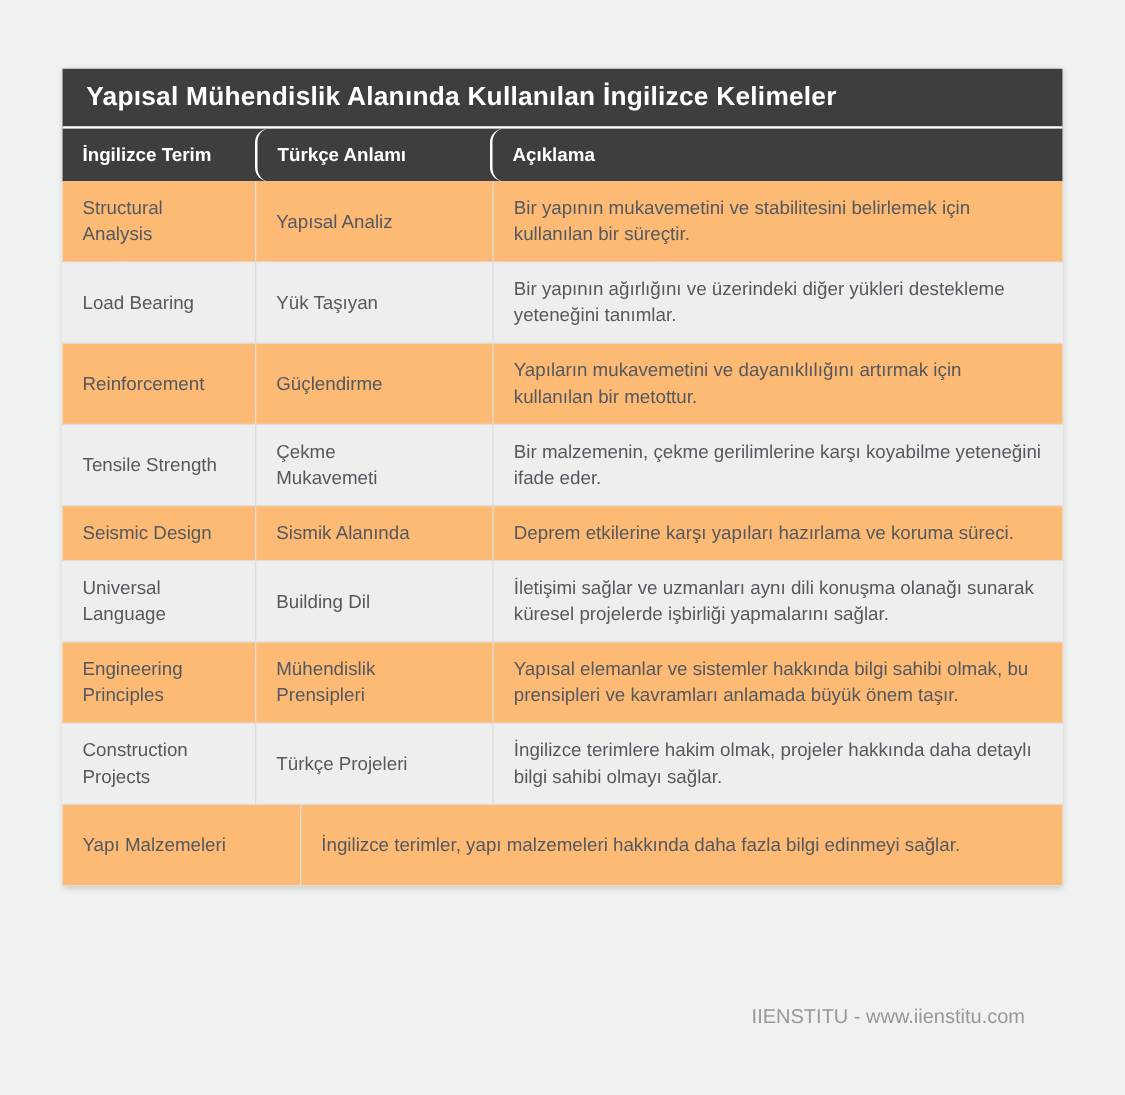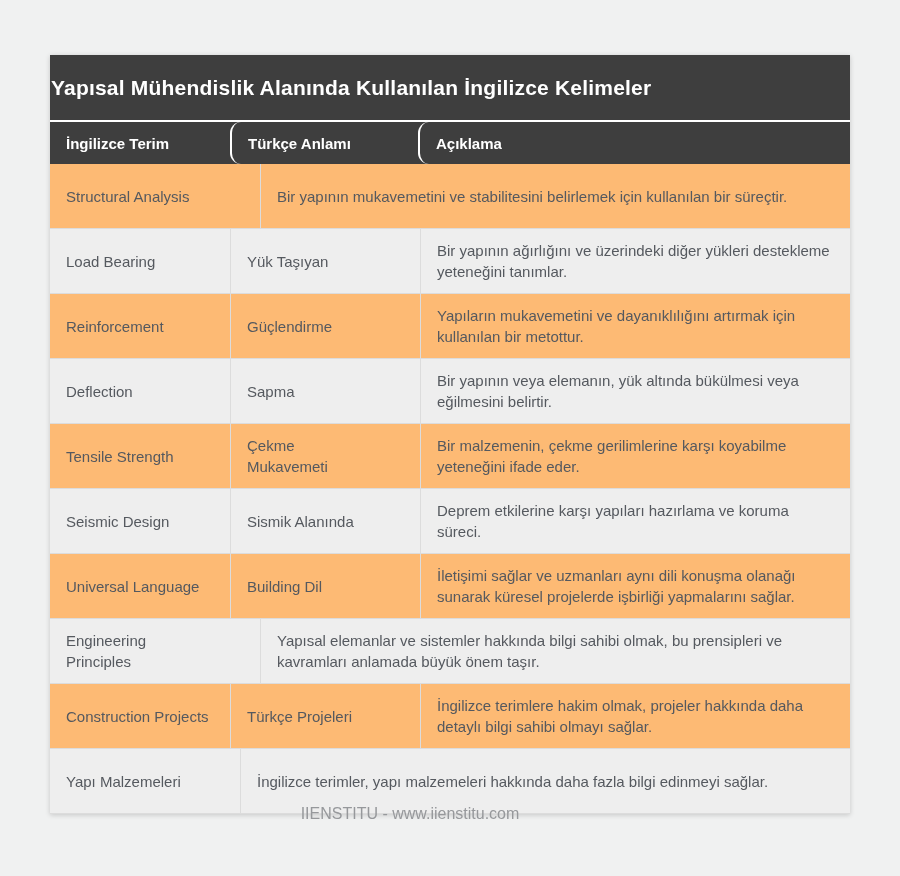--- a/index.html
+++ b/index.html
@@ -23,42 +23,42 @@
     left:50px; top:55px;
     width:800px;
     background:#ffffff;
     box-shadow:0 1px 5px rgba(0,0,0,0.18);
   }
   .title-bar{
     background:var(--header-bg);
     color:var(--header-text);
     font-size:21px;
     font-weight:bold;
-    height:67px;
+    height:48px;
     display:flex;
     align-items:center;
-    padding:0 1px;
+    padding:0 19px;
     border-bottom:2px solid #ffffff;
     letter-spacing:0.2px;
   }
   .head-row{
     display:flex;
     background:var(--header-bg);
     color:var(--header-text);
     height:42px;
   }
   .head-cell{
     display:flex;
     align-items:center;
     padding:0 16px;
     font-size:15px;
     font-weight:bold;
   }
   .head-cell + .head-cell{border-left:2px solid #ffffff;border-radius:11px;}
-  .c1{width:180px;flex:none;}
+  .c1{width:154px;flex:none;}
   .c2{width:160px;flex:none;}
   .c3{flex:1;margin-left:30px;}
   .head-row .c2{width:158px;} 
   .body-row{
     display:flex;
     background:#fdba74;
     border-bottom:1px solid var(--border);
   }
   .body-row:nth-child(even){background:var(--row-alt-bg);}
   .cell{
@@ -68,21 +68,21 @@
     font-size:15px;
     line-height:21px;
     min-height:64px;
   }
   .cell + .cell{border-left:1px solid var(--border);}
   .body-row.short .cell{min-height:43px;}
   .footer{
     position:absolute;
     left:0; top:805px;
     width:820px;
-    text-align:center;
+    text-align:right;
     color:var(--footer-text);
     font-size:16px;
   }
 </style>
 </head>
 <body>
 
 <div class="table-card">
 
   <div class="title-bar">Yapısal Mühendislik Alanında Kullanılan İngilizce Kelimeler</div>
@@ -92,20 +92,23 @@
     <div class="head-cell c2">Türkçe Anlamı</div>
     <div class="head-cell c3">Açıklama</div>
   </div>
 
   <div class="table-body">
 
     <div class="body-row">
       <div class="cell c1">
           <span>Structural Analysis</span>
         </div>
+      <div class="cell c2">
+          <span>Yapısal Analiz</span>
+        </div>
       <div class="cell c3">
           <span>Bir yapının mukavemetini ve stabilitesini belirlemek için kullanılan bir süreçtir.</span>
         </div>
     </div>
 
     <div class="body-row">
       <div class="cell c1">
           <span>Load Bearing</span>
         </div>
       <div class="cell c2">
@@ -121,31 +124,20 @@
           <span>Reinforcement</span>
         </div>
       <div class="cell c2">
           <span>Güçlendirme</span>
         </div>
       <div class="cell c3">
           <span>Yapıların mukavemetini ve dayanıklılığını artırmak için kullanılan bir metottur.</span>
         </div>
     </div>
 
-    <div class="body-row">
-      <div class="cell c1">
-          <span>Deflection</span>
-        </div>
-      <div class="cell c2">
-          <span>Sapma</span>
-        </div>
-      <div class="cell c3">
-          <span>Bir yapının veya elemanın, yük altında bükülmesi veya eğilmesini belirtir.</span>
-        </div>
-    </div>
 
     <div class="body-row">
       <div class="cell c1">
           <span>Tensile Strength</span>
         </div>
       <div class="cell c2">
           <span>Çekme Mukavemeti</span>
         </div>
       <div class="cell c3">
           <span>Bir malzemenin, çekme gerilimlerine karşı koyabilme yeteneğini ifade eder.</span>
@@ -172,20 +164,23 @@
           <span>Building Dil</span>
         </div>
       <div class="cell c3">
           <span>İletişimi sağlar ve uzmanları aynı dili konuşma olanağı sunarak küresel projelerde işbirliği yapmalarını sağlar.</span>
         </div>
     </div>
 
     <div class="body-row">
       <div class="cell c1">
           <span>Engineering Principles</span>
+        </div>
+      <div class="cell c2">
+          <span>Mühendislik Prensipleri</span>
         </div>
       <div class="cell c3">
           <span>Yapısal elemanlar ve sistemler hakkında bilgi sahibi olmak, bu prensipleri ve kavramları anlamada büyük önem taşır.</span>
         </div>
     </div>
 
     <div class="body-row">
       <div class="cell c1">
           <span>Construction Projects</span>
         </div>

